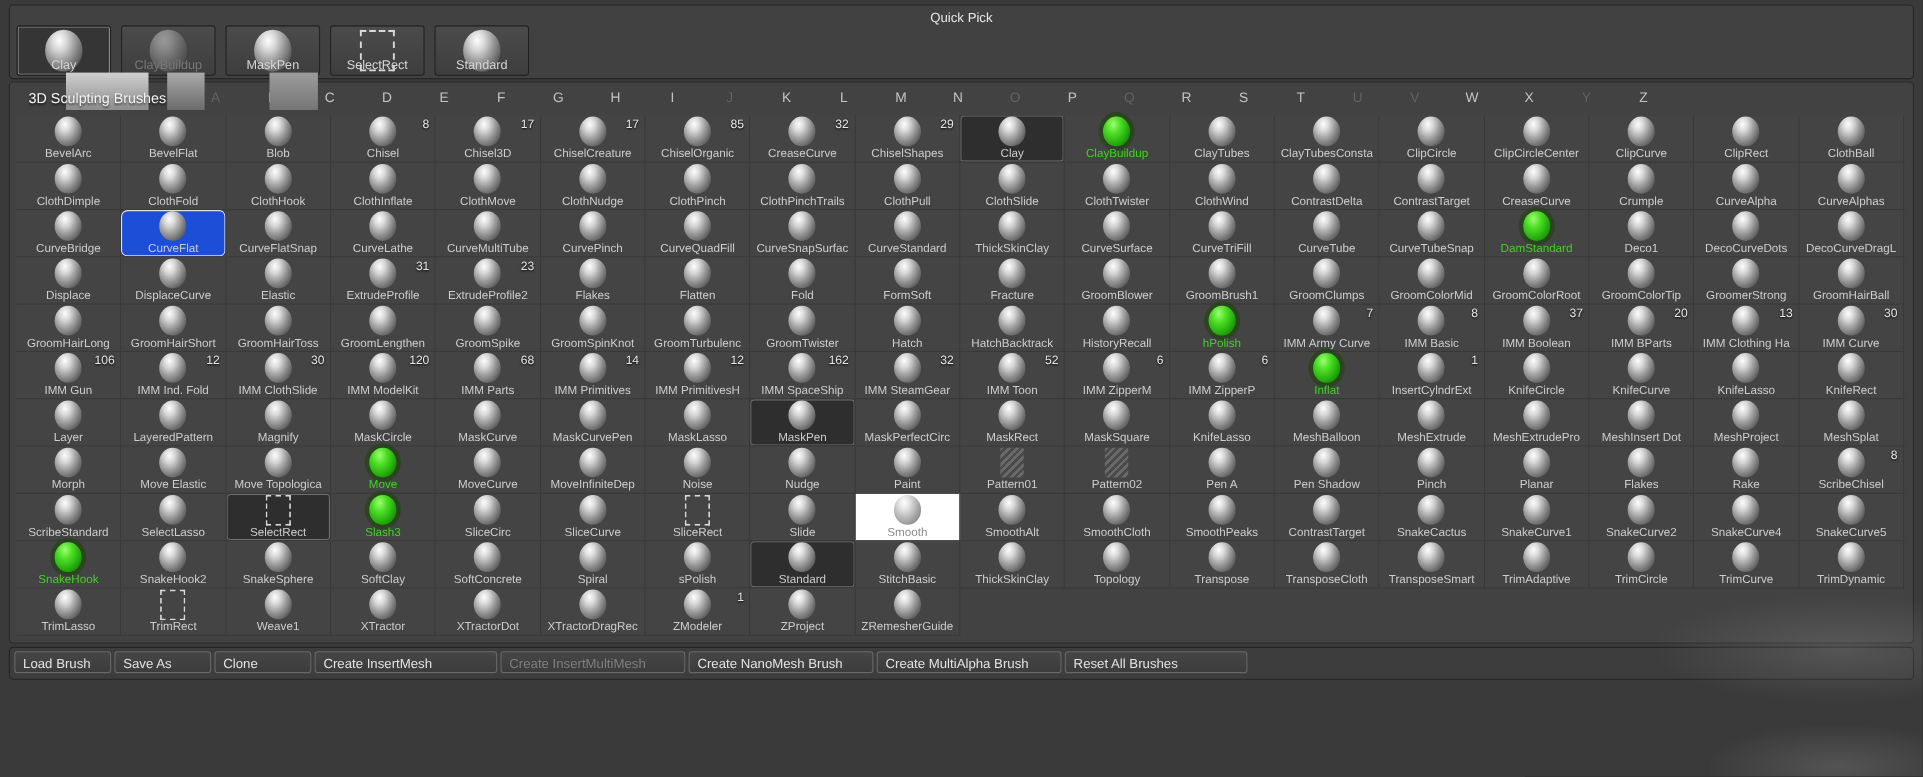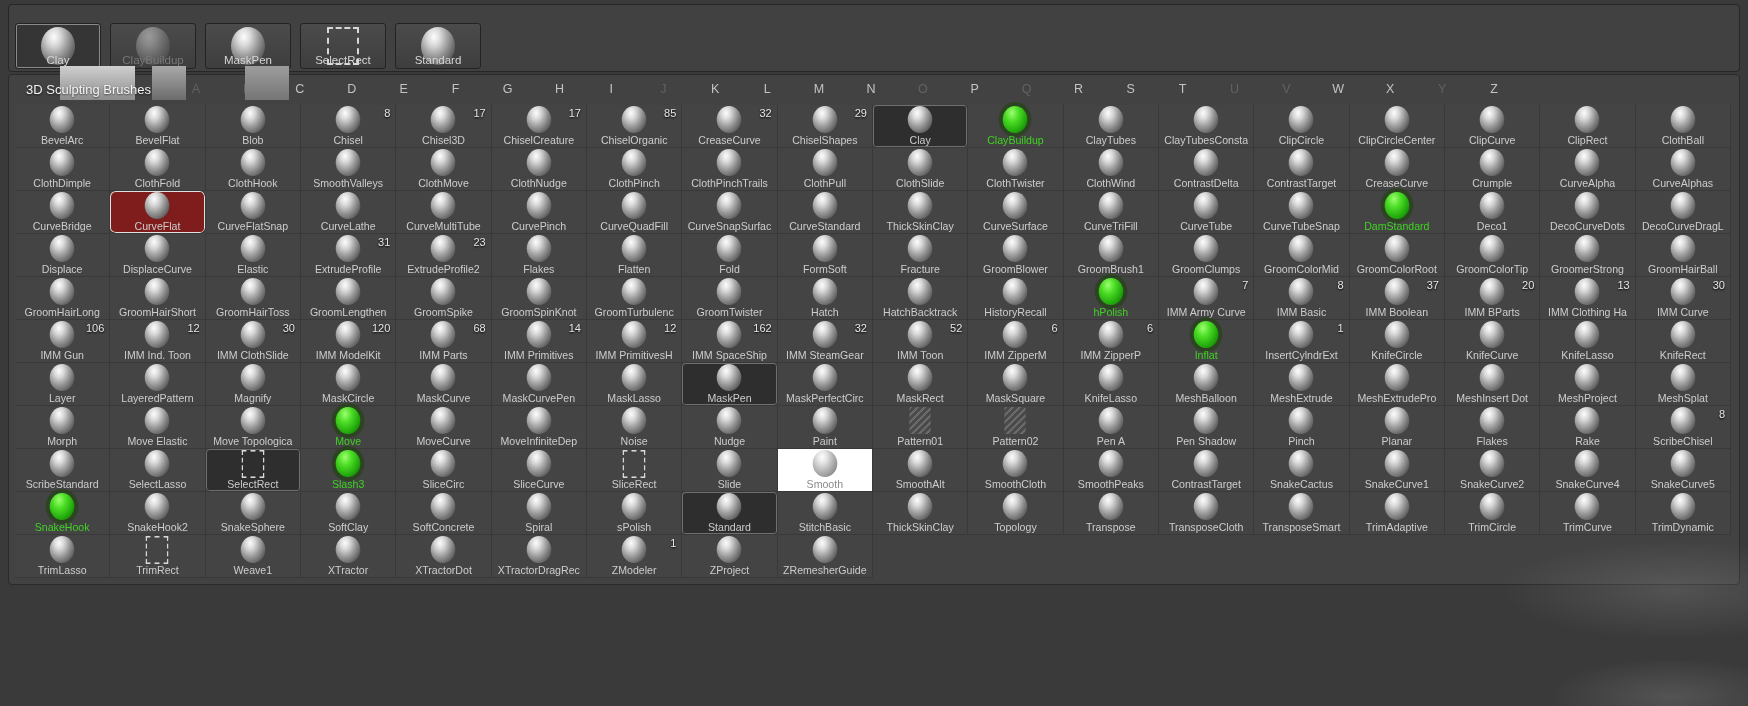--- a/index.html
+++ b/index.html
@@ -46,21 +46,21 @@
   .grid{position:absolute;left:6px;top:30px;width:1716px;
         display:grid;grid-template-columns:repeat(18,1fr);grid-auto-rows:43px;}
   .cell{position:relative;border-right:1px solid #393939;border-bottom:1px solid #393939;
         background:#444444;cursor:pointer;}
   .cell .thumb{position:absolute;left:50%;top:1px;transform:translateX(-50%) scale(.82);transform-origin:top center;}
   .cell .label{position:absolute;left:1px;right:1px;bottom:1px;text-align:center;
         font-size:10.6px;color:#cdcdcd;white-space:nowrap;overflow:hidden;}
   .cell .badge{position:absolute;top:2px;right:5px;font-size:11px;color:#e6e6e6;
         text-shadow:0 1px 2px #000;z-index:2;}
   .cell.sel{background:#2e2e2e;box-shadow:inset 0 0 0 1px #6f6f6f;border-radius:4px;}
-  .cell.out{background:#7f1d1d;box-shadow:inset 0 0 0 1px #e0e0e0;border-radius:6px;}
+  .cell.out{background:#1d4ed8;box-shadow:inset 0 0 0 1px #e0e0e0;border-radius:6px;}
   .cell.dim{background:#ffffff;}
   .cell.dim .label{color:#8b8b8b;}
   .cell.dim .sphere{opacity:.7;}
   .cell.fav .label{color:#3fd321;}
   .cell.fav .sphere{background:radial-gradient(ellipse at 38% 26%,#9cff70 0%,#4ede27 30%,#1fa60a 68%,#0e5a03 100%);
         box-shadow:0 0 0 5px rgba(25,70,8,.55);}
 
   
   .footer{position:absolute;left:8px;top:588px;width:1730px;height:28px;
           background:#3d3d3d;border:1px solid #252525;border-radius:4px;}
@@ -76,20 +76,21 @@
        background:radial-gradient(ellipse at 70% 50%,rgba(170,170,170,.22),rgba(0,0,0,0) 70%);}
   .sm2{left:1555px;top:660px;width:193px;height:46px;
        background:radial-gradient(ellipse at 60% 80%,rgba(160,160,160,.25),rgba(0,0,0,0) 75%);}
 </style>
 </head>
 <body>
 
 <div class="app">
 
   <div class="qp-panel">
+    <div class="qp-title">Quick Pick</div>
     <div class="qp-items">
         <div class="qp-item sel">
           <div class="qp-thumb">
             <div class="sphere"></div>
           </div>
           <div class="qp-label">Clay</div>
         </div>
         <div class="qp-item dim">
           <div class="qp-thumb">
             <div class="sphere"></div>
@@ -208,21 +209,21 @@
         <div class="cell">
           <div class="thumb sphere"></div>
           <div class="label">ClothFold</div>
         </div>
         <div class="cell">
           <div class="thumb sphere"></div>
           <div class="label">ClothHook</div>
         </div>
         <div class="cell">
           <div class="thumb sphere"></div>
-          <div class="label">SmoothValleys</div>
+          <div class="label">ClothInflate</div>
         </div>
         <div class="cell">
           <div class="thumb sphere"></div>
           <div class="label">ClothMove</div>
         </div>
         <div class="cell">
           <div class="thumb sphere"></div>
           <div class="label">ClothNudge</div>
         </div>
         <div class="cell">
@@ -498,21 +499,21 @@
           <div class="label">IMM Curve</div>
         </div>
         <div class="cell">
           <div class="thumb sphere"></div>
           <div class="badge">106</div>
           <div class="label">IMM Gun</div>
         </div>
         <div class="cell">
           <div class="thumb sphere"></div>
           <div class="badge">12</div>
-          <div class="label">IMM Ind. Toon</div>
+          <div class="label">IMM Ind. Fold</div>
         </div>
         <div class="cell">
           <div class="thumb sphere"></div>
           <div class="badge">30</div>
           <div class="label">IMM ClothSlide</div>
         </div>
         <div class="cell">
           <div class="thumb sphere"></div>
           <div class="badge">120</div>
           <div class="label">IMM ModelKit</div>
@@ -933,16 +934,28 @@
       <div class="letter">S</div>
       <div class="letter">T</div>
       <div class="letter dim">U</div>
       <div class="letter dim">V</div>
       <div class="letter">W</div>
       <div class="letter">X</div>
       <div class="letter dim">Y</div>
       <div class="letter">Z</div>
     </div>
 
+  <div class="footer">
+    <div class="footer-buttons">
+        <div class="fbtn" style="width: 88px;">Load Brush</div>
+        <div class="fbtn" style="width: 88px;">Save As</div>
+        <div class="fbtn" style="width: 88px;">Clone</div>
+        <div class="fbtn" style="width: 166px;">Create InsertMesh</div>
+        <div class="fbtn dim" style="width: 168px;">Create InsertMultiMesh</div>
+        <div class="fbtn" style="width: 168px;">Create NanoMesh Brush</div>
+        <div class="fbtn" style="width: 168px;">Create MultiAlpha Brush</div>
+        <div class="fbtn" style="width: 166px;">Reset All Brushes</div>
+      </div>
+  </div>
 
   <div class="smudge sm1"></div>
   <div class="smudge sm2"></div>
 </div>
 
 </body></html>

